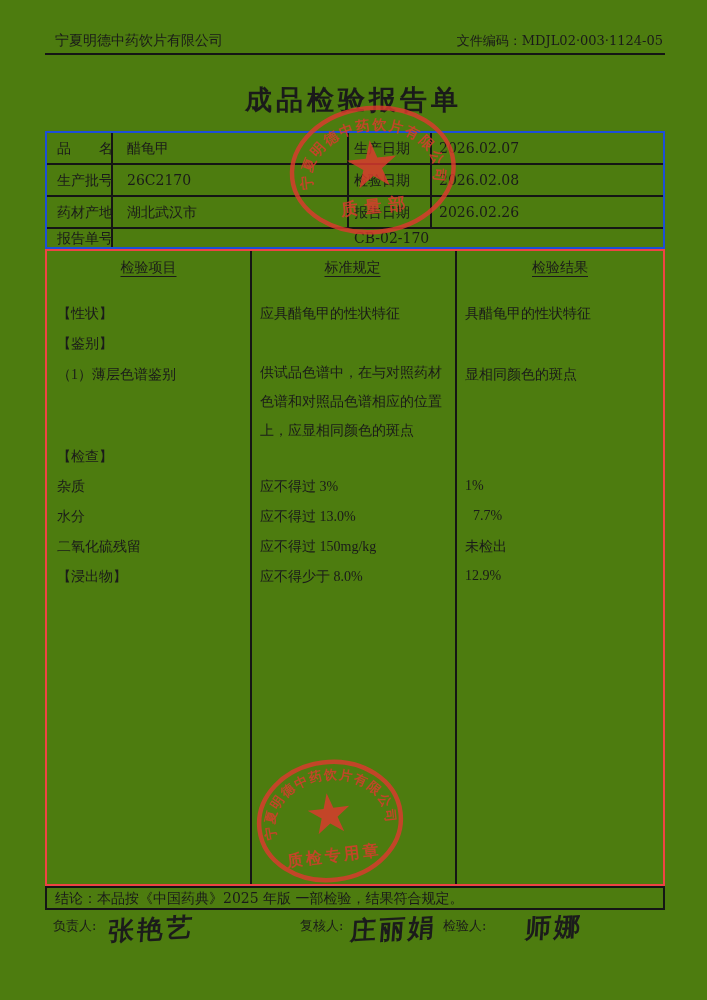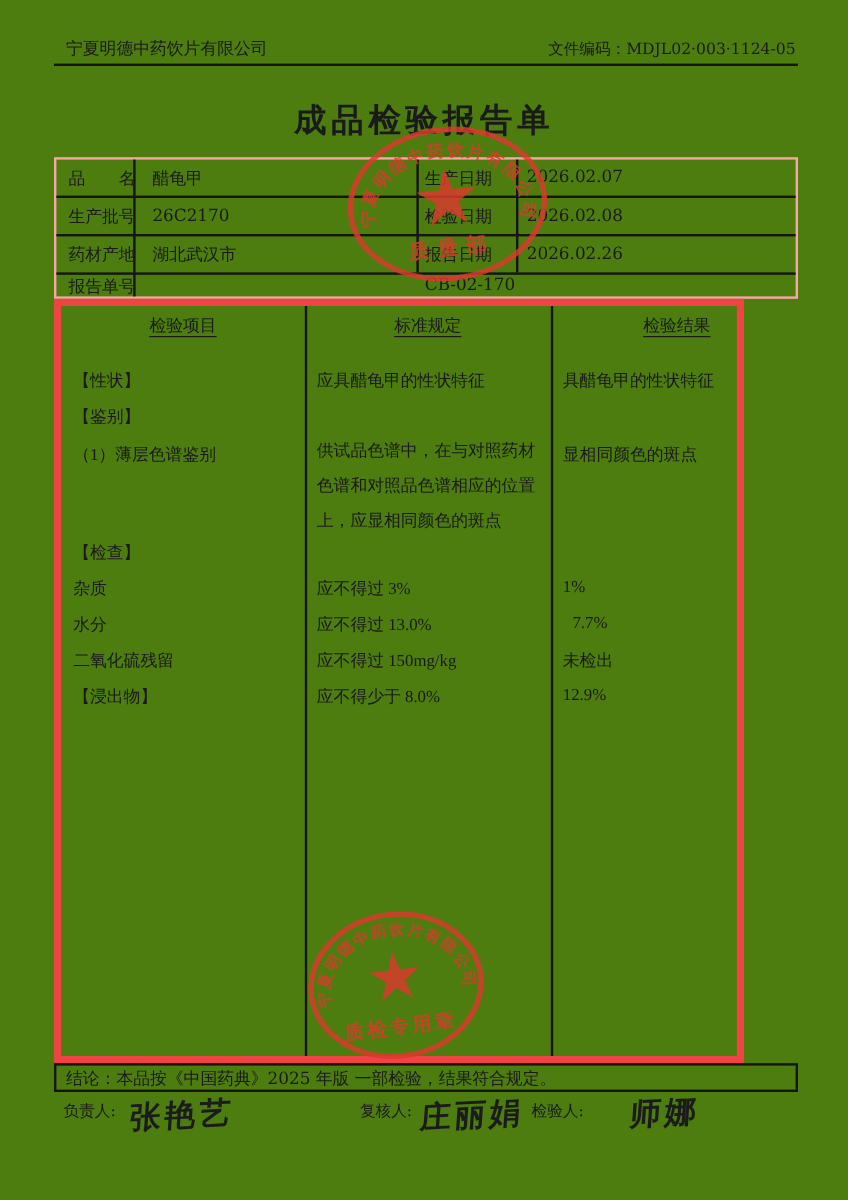--- a/index.html
+++ b/index.html
@@ -6,26 +6,26 @@
   .page{position:relative;width:707px;height:1000px;background:#4d7c0f;overflow:hidden;
         font-family:"DejaVu Serif","Liberation Serif",serif;color:#1a1a1a;}
   .abs{position:absolute;}
   
   .hdr-company{left:55px;top:32px;font-size:14px;}
   .hdr-code{right:44px;top:32px;font-size:13px;}
   .hdr-rule{left:45px;top:53px;width:620px;height:0;border-top:2px solid #151515;}
   .title{left:0;top:82px;width:707px;text-align:center;font-size:27px;font-weight:bold;
          letter-spacing:4px;margin:0;}
   
-  .info-box{left:45px;top:131px;width:620px;height:118px;border:2px solid #fca5a5;box-sizing:border-box;}
+  .info-box{left:45px;top:131px;width:620px;height:118px;border:2px solid #1d4ed8;box-sizing:border-box;}
   .info-box .hline{position:absolute;left:0;width:100%;height:0;border-top:2px solid #151515;}
   .info-box .vline{position:absolute;top:0;width:0;border-left:2px solid #151515;}
   .cell{position:absolute;font-size:14px;white-space:nowrap;}
   
-  .main-box{left:45px;top:249px;width:575px;height:637px;border:6px solid #ef4444;box-sizing:border-box;}
+  .main-box{left:45px;top:249px;width:620px;height:637px;border:2px solid #ef4444;box-sizing:border-box;}
   .main-box .vline{position:absolute;top:0;height:100%;width:0;border-left:2px solid #151515;}
   .th{position:absolute;top:8px;font-size:14px;text-decoration:underline;text-underline-offset:4px;
       text-align:center;white-space:nowrap;}
   .line{position:absolute;font-size:14px;white-space:nowrap;font-family:Liberation Serif, serif;}
   .para{position:absolute;font-size:14px;line-height:29px;white-space:normal;}
   
   .concl-box{left:45px;top:886px;width:620px;height:24px;border:2px solid #151515;box-sizing:border-box;}
   .concl-text{position:absolute;left:8px;top:2px;font-size:14px;white-space:nowrap;}
   .sig-label{position:absolute;font-size:13px;white-space:nowrap;}
   .sig{position:absolute;font-size:26px;font-weight:600;color:#1b1b1b;letter-spacing:3px;

